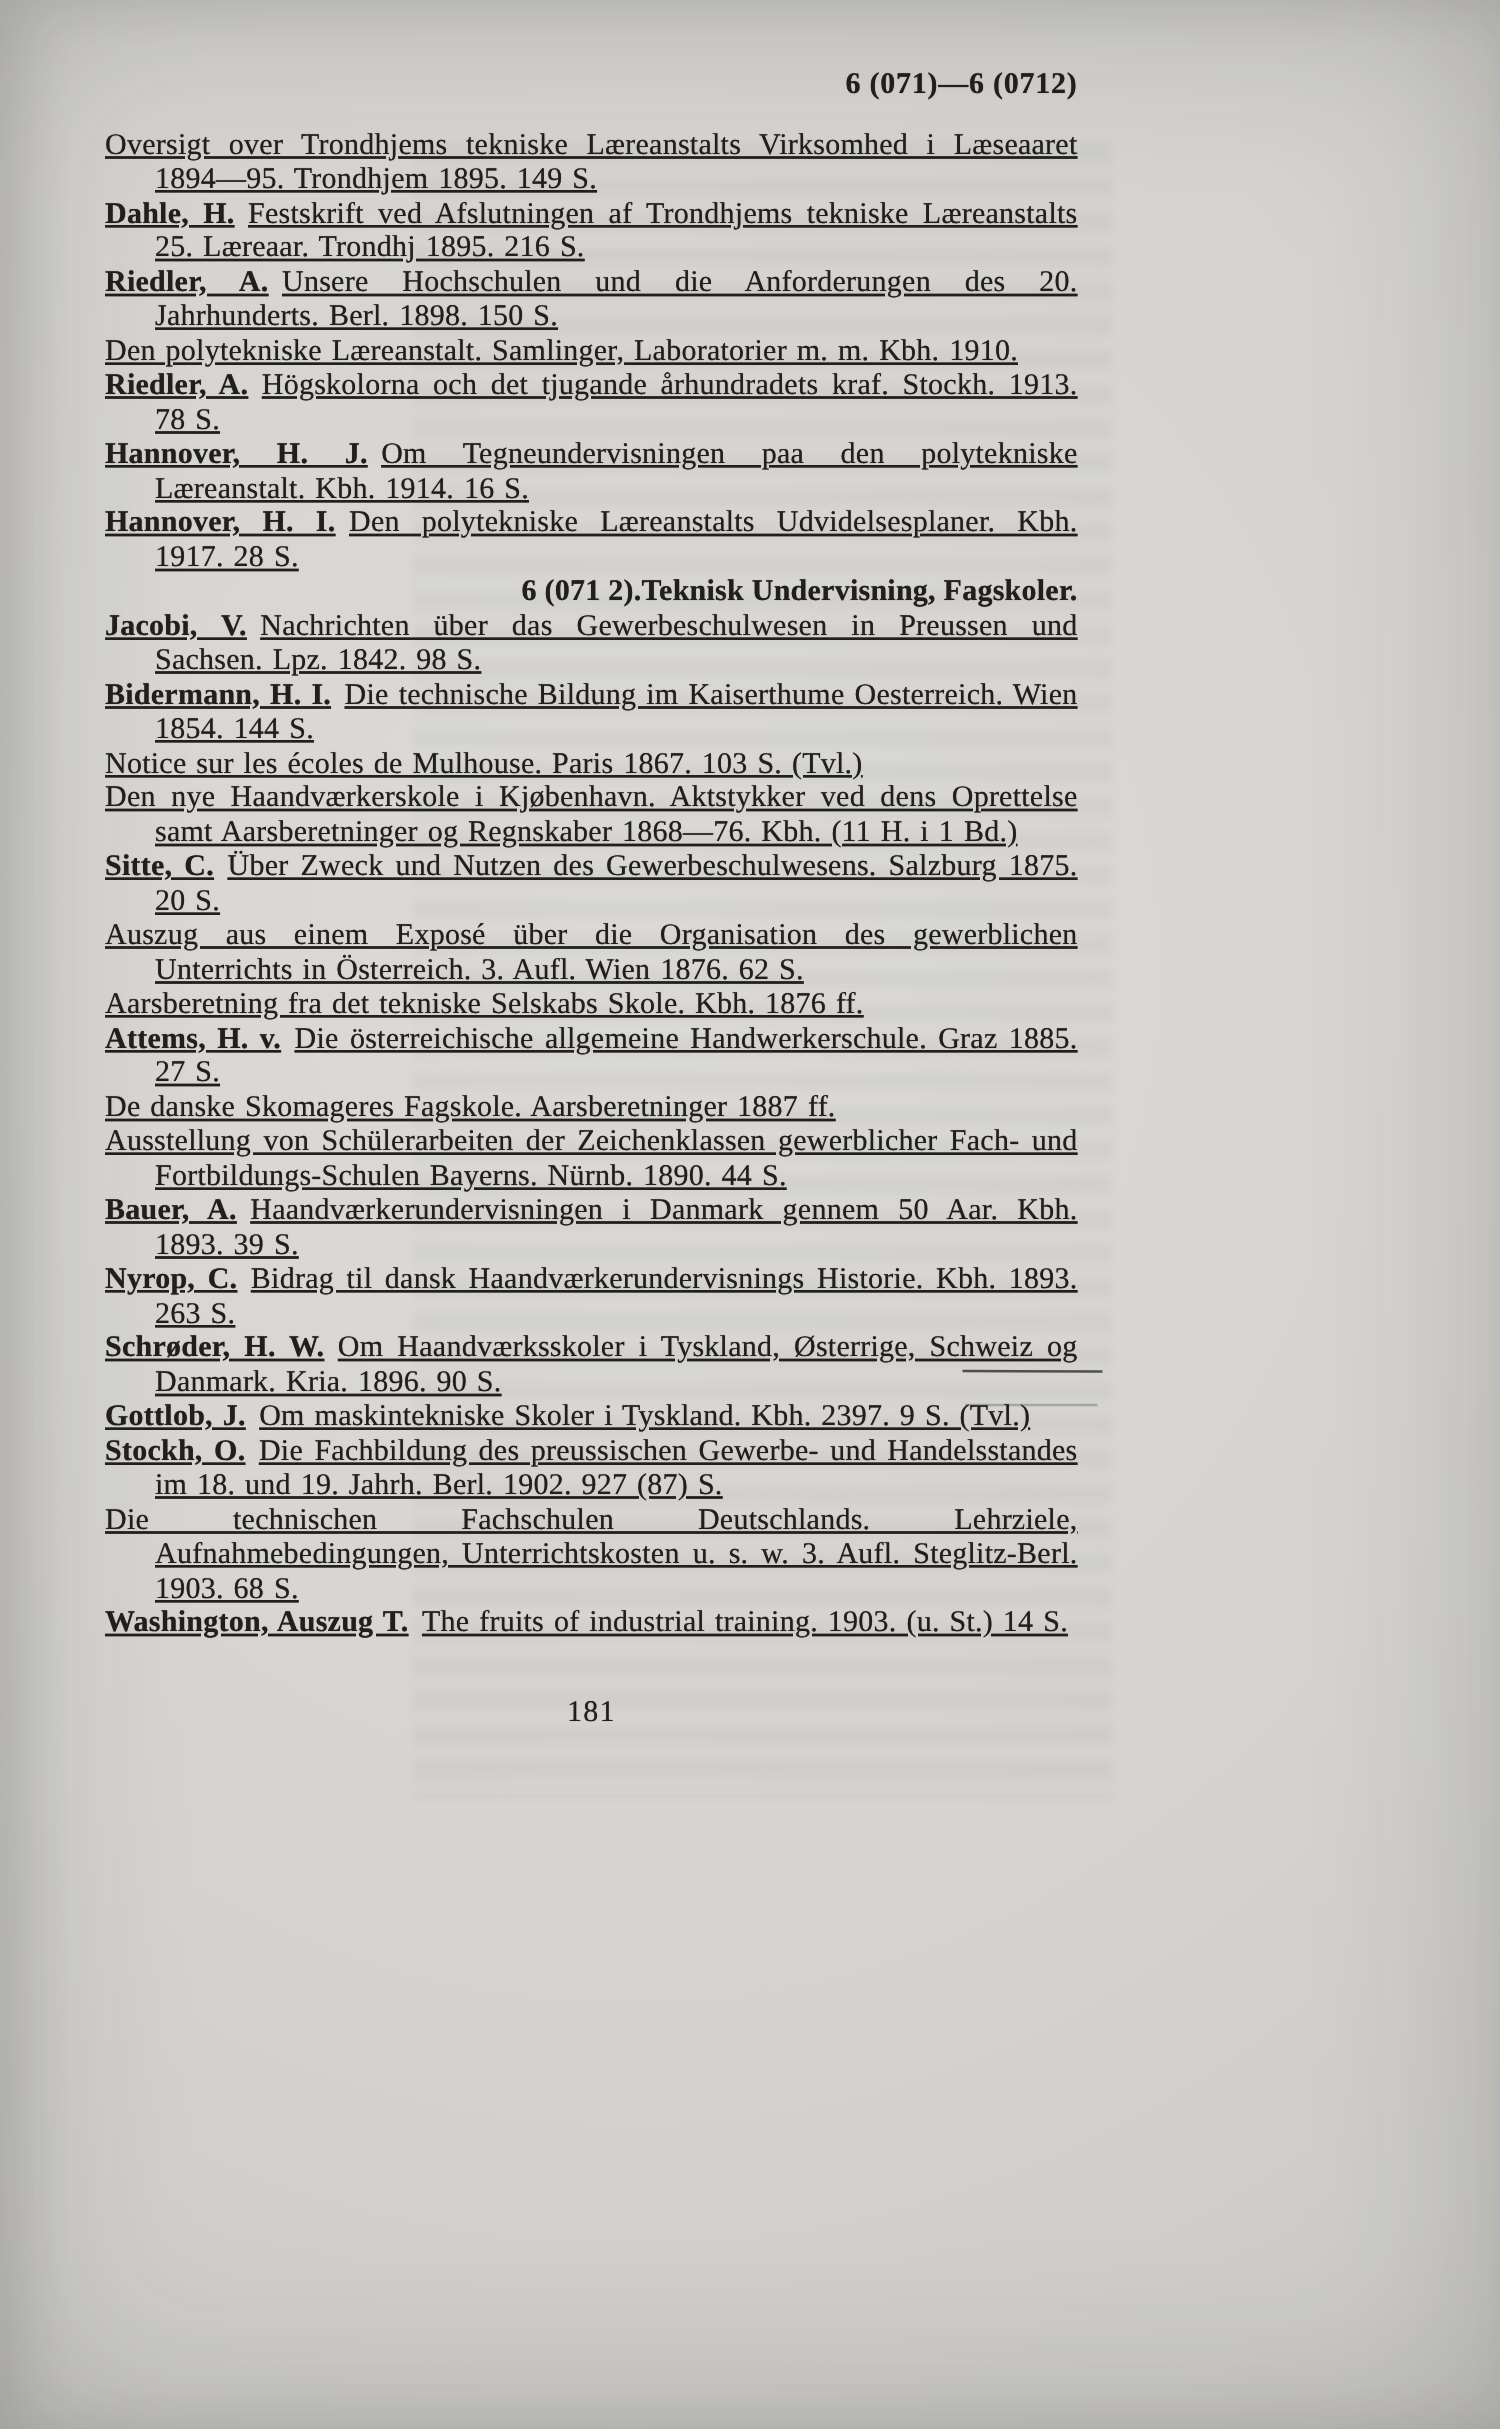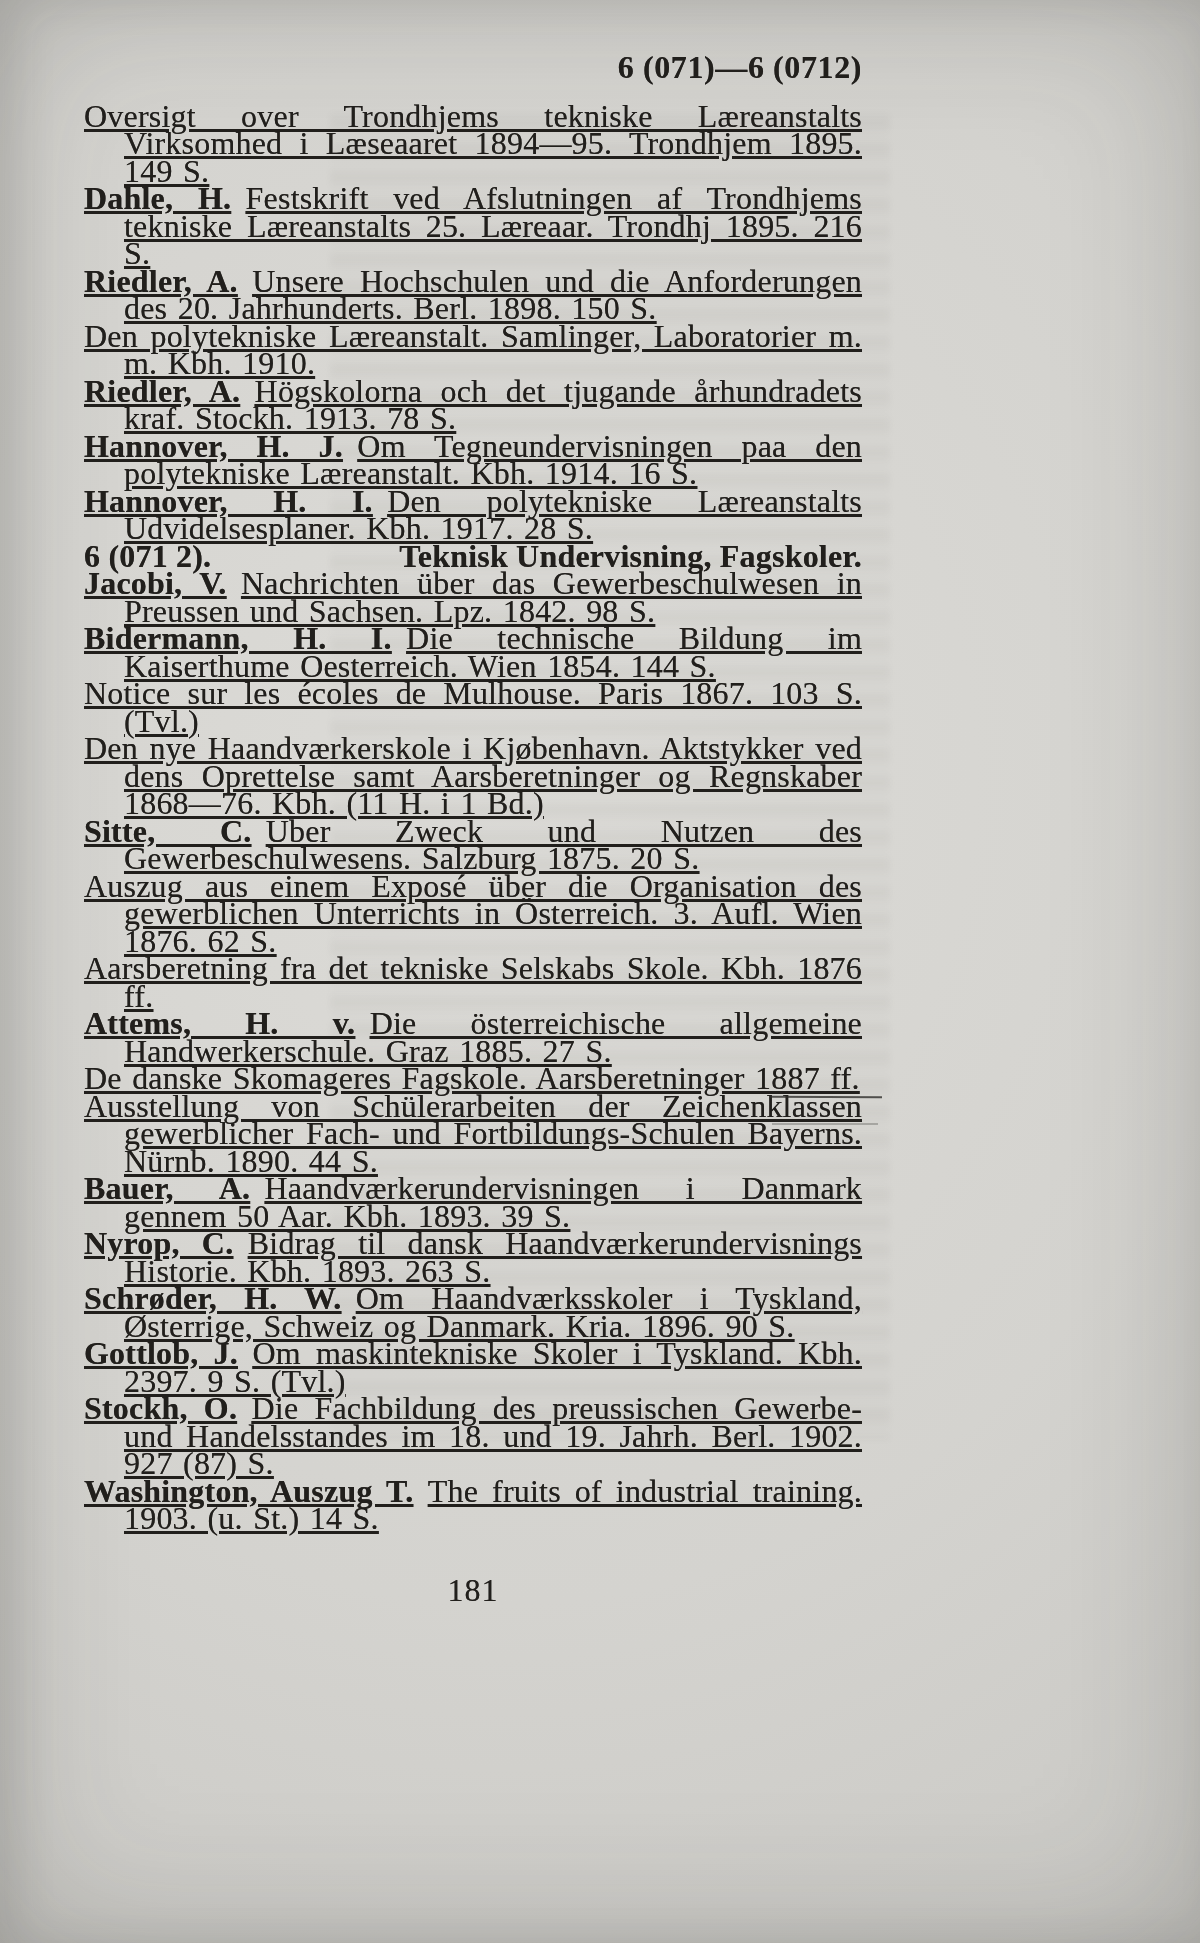--- a/index.html
+++ b/index.html
@@ -17,32 +17,32 @@
   }
   
   .bleed {
     position:absolute; left:330px; top:110px; width:560px; height:1330px;
     background: repeating-linear-gradient(to bottom,
       rgba(96,93,87,0) 0px, rgba(96,93,87,.15) 12px, rgba(96,93,87,0) 27.5px);
     filter: blur(3px); opacity:.45; z-index:0;
   }
   .text-col {
     position:absolute; left:84px; top:54px; width:778px; z-index:1;
-    color:#211f1c; font-size:32px; line-height:27.5px; letter-spacing:.2px;
+    color:#211f1c; font-size:24px; line-height:27.5px; letter-spacing:.2px;
     text-shadow: 0 0 .6px rgba(33,31,28,.75);
   }
   .running-header {
     font-weight:bold; text-align:right; margin-bottom:21px; letter-spacing:.6px;
   }
   .entry {
     text-align:justify; padding-left:40px; text-indent:-40px; word-spacing:.07em;text-decoration:underline;
   }
   .entry b.author:not(:empty) { margin-right:.45em; }
   .section-heading {
-    display:flex; justify-content:space-between; font-weight:bold;
+    display:flex; justify-content:flex-end; font-weight:bold;
   }
   .page-number { text-align:center; margin-top:44px; letter-spacing:1px; }
   .artifact-line { position:absolute; background:#2e2d2a; z-index:2; }
   .artifact-line.l1 { left:770px; top:1096px; width:112px; height:2px; opacity:.8; transform:rotate(.3deg); }
   .artifact-line.l2 { left:772px; top:1123px; width:106px; height:2px; opacity:.28; }
 </style>
 </head>
 <body>
 
 <div class="scan-page">
@@ -77,18 +77,19 @@
       <p class="entry"><b class="author"></b><span class="etext">Auszug aus einem Exposé über die Organisation des gewerblichen Unterrichts in Österreich. 3. Aufl. Wien 1876. 62 S.</span></p>
       <p class="entry"><b class="author"></b><span class="etext">Aarsberetning fra det tekniske Selskabs Skole. Kbh. 1876 ff.</span></p>
       <p class="entry"><b class="author">Attems, H. v.</b><span class="etext">Die österreichische allgemeine Handwerkerschule. Graz 1885. 27 S.</span></p>
       <p class="entry"><b class="author"></b><span class="etext">De danske Skomageres Fagskole. Aarsberetninger 1887 ff.</span></p>
       <p class="entry"><b class="author"></b><span class="etext">Ausstellung von Schülerarbeiten der Zeichenklassen gewerblicher Fach- und Fortbildungs-Schulen Bayerns. Nürnb. 1890. 44 S.</span></p>
       <p class="entry"><b class="author">Bauer, A.</b><span class="etext">Haandværkerundervisningen i Danmark gennem 50 Aar. Kbh. 1893. 39 S.</span></p>
       <p class="entry"><b class="author">Nyrop, C.</b><span class="etext">Bidrag til dansk Haandværkerundervisnings Historie. Kbh. 1893. 263 S.</span></p>
       <p class="entry"><b class="author">Schrøder, H. W.</b><span class="etext">Om Haandværksskoler i Tyskland, Østerrige, Schweiz og Danmark. Kria. 1896. 90 S.</span></p>
       <p class="entry"><b class="author">Gottlob, J.</b><span class="etext">Om maskintekniske Skoler i Tyskland. Kbh. 2397. 9 S. (Tvl.)</span></p>
       <p class="entry"><b class="author">Stockh, O.</b><span class="etext">Die Fachbildung des preussischen Gewerbe- und Handelsstandes im 18. und 19. Jahrh. Berl. 1902. 927 (87) S.</span></p>
+      <p class="entry"><b class="author"></b><span class="etext">Die technischen Fachschulen Deutschlands. Lehrziele, Aufnahmebedingungen, Unterrichtskosten u. s. w. 3. Aufl. Steglitz-Berl. 1903. 68 S.</span></p>
       <p class="entry"><b class="author">Washington, Auszug T.</b><span class="etext">The fruits of industrial training. 1903. (u. St.) 14 S.</span></p>
     </div>
 
     <div class="page-number">181</div>
   </div>
 </div>
 
 </body></html>

